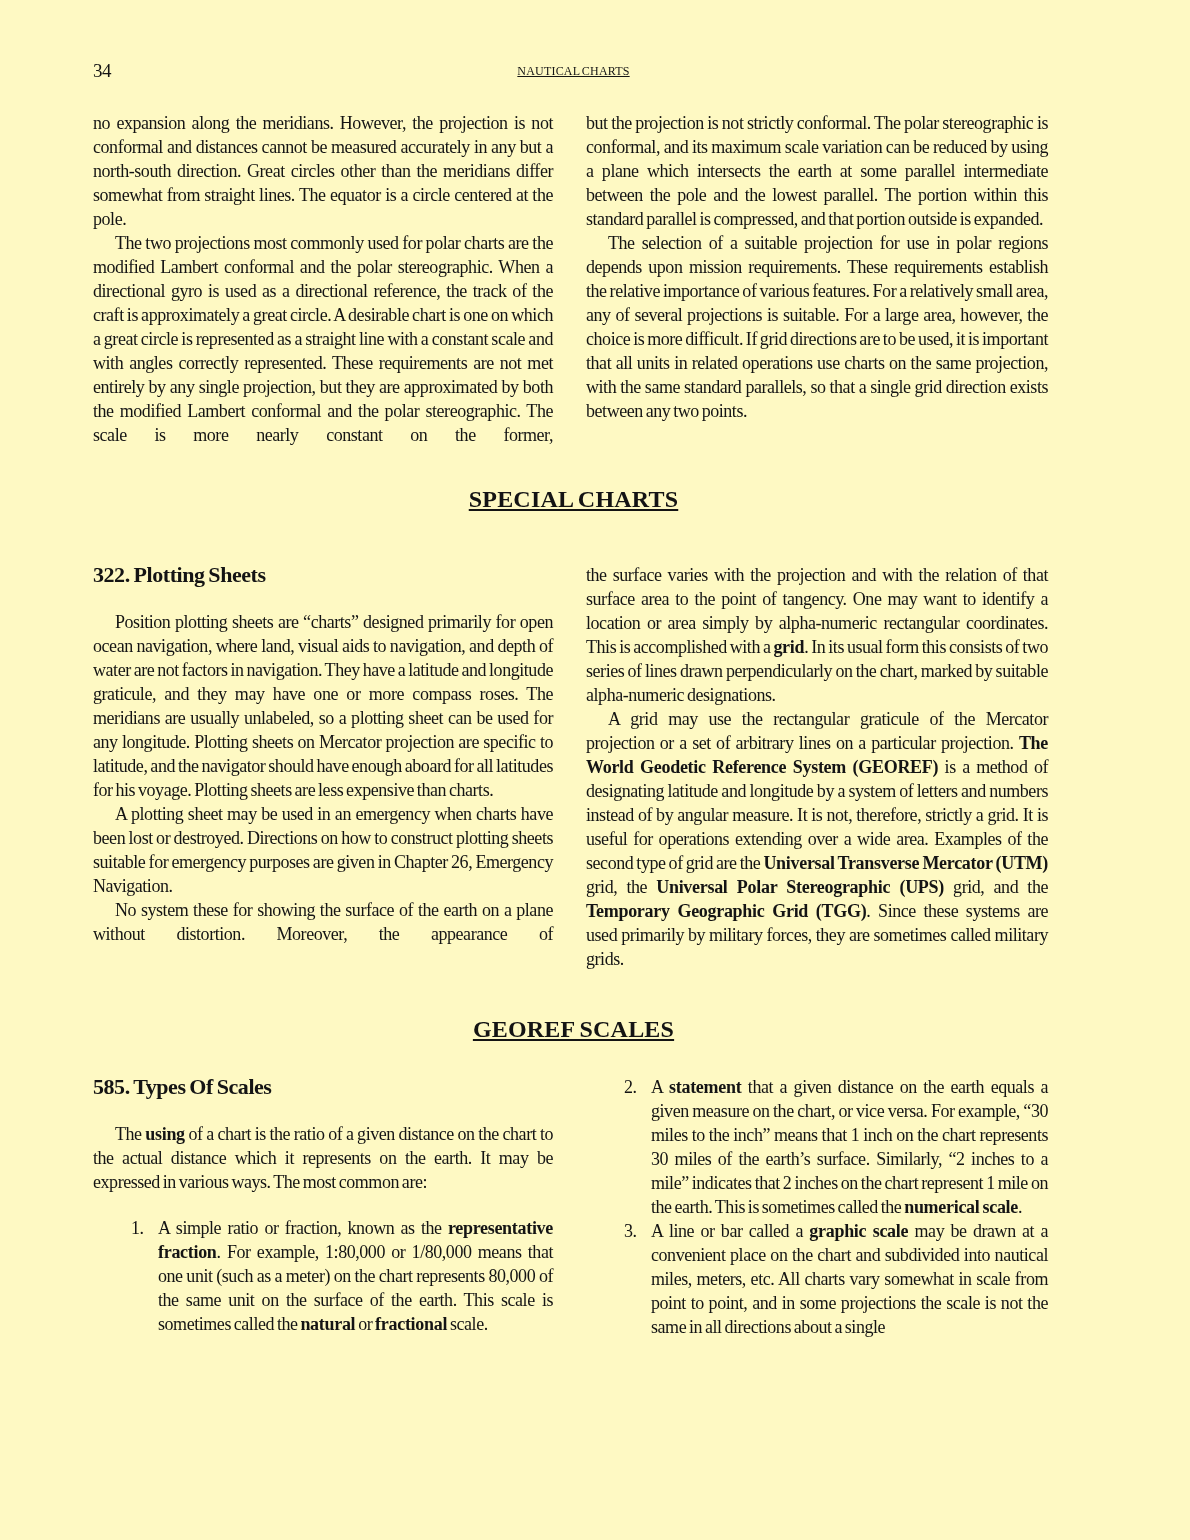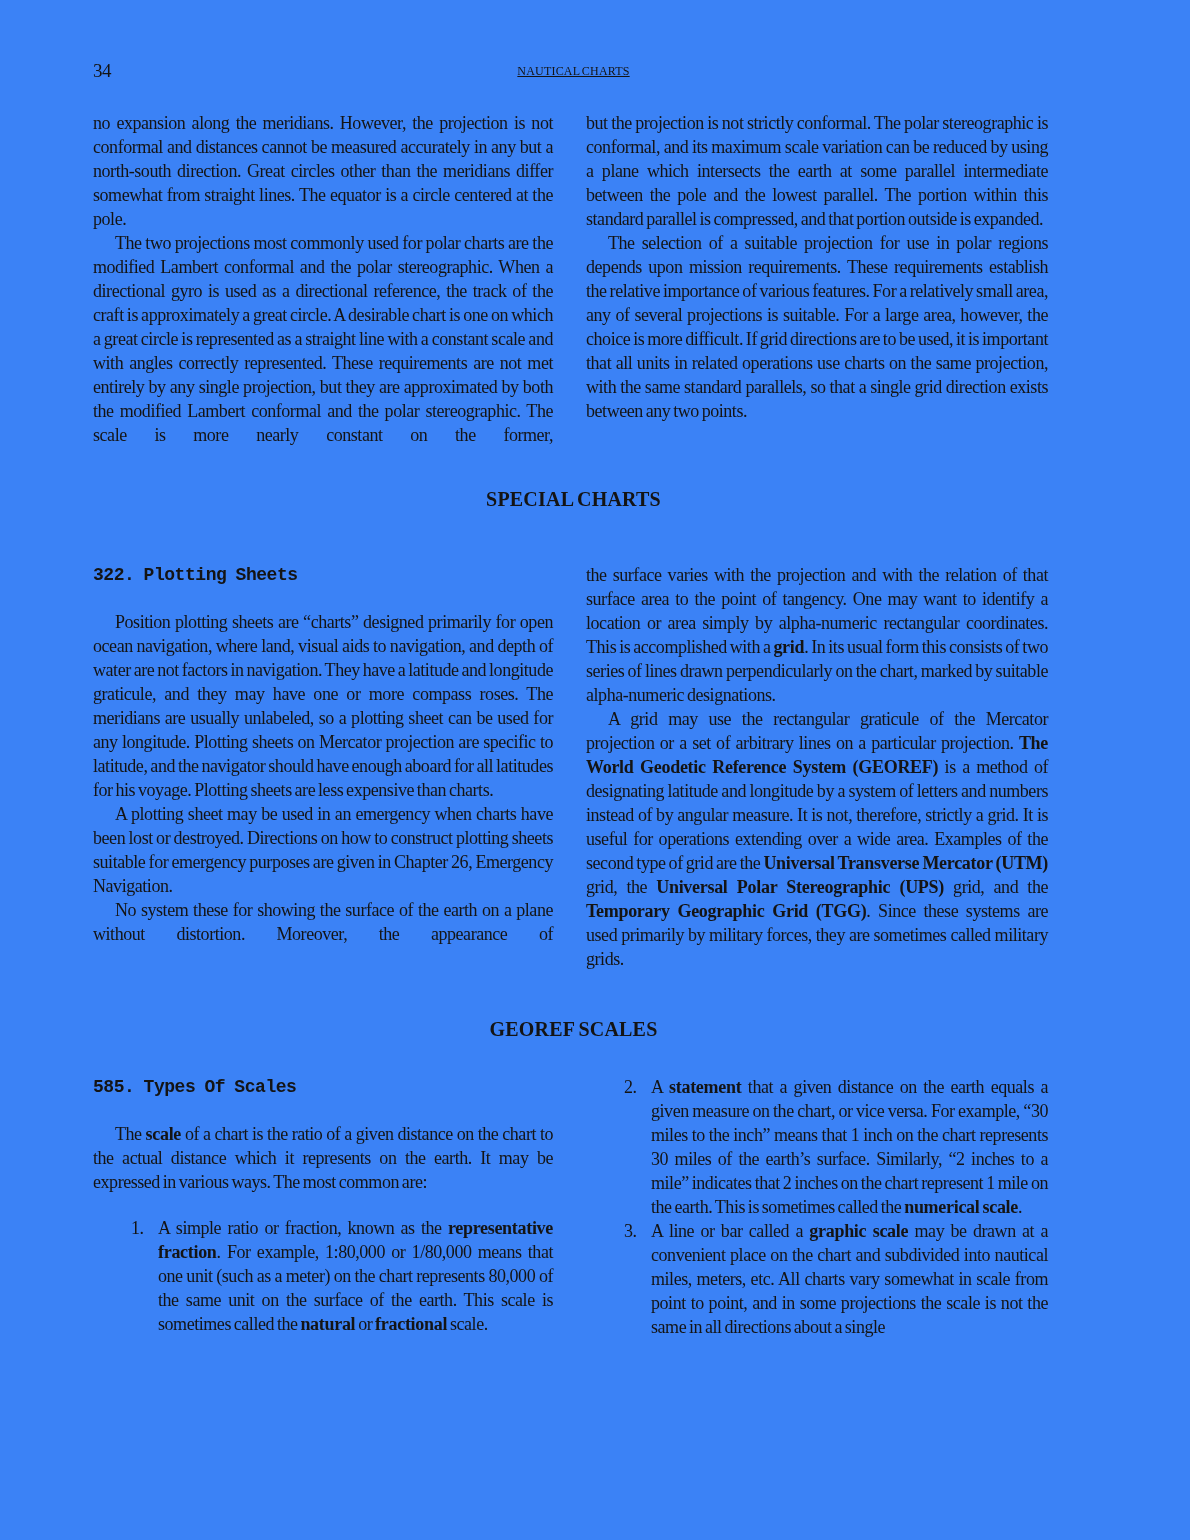--- a/index.html
+++ b/index.html
@@ -1,21 +1,21 @@
 <!DOCTYPE html>
 <html><head>
 <meta charset="utf-8">
 <style>
   html, body { margin: 0; padding: 0; background: #e8e8e8; }
   .page {
     position: relative;
     width: 1190px;
     height: 1540px;
     margin: 0 auto;
-    background: #3b82f6;
+    background: #fef9c3;
     color: #141414;
     font-family: "Liberation Serif", "DejaVu Serif", serif;
     font-size: 18px;
     line-height: 24px;
     letter-spacing: -0.45px;
     word-spacing: -1.2px;
     overflow: hidden;
   }
   .content { margin-left: 93px; margin-right: 136px; } 
   .pg-header { position: relative; padding-top: 59px; height: 24px; }
@@ -27,29 +27,30 @@
   .gap   { width: 33px;  flex: none; }
   .col-r { width: 462px; flex: none; }
 
   p { margin: 0; text-align: justify; }
   p.indent { text-indent: 22px; }
   p.contend { text-align-last: justify; }
 
   .h-center {
     text-align: center;
     font-weight: bold;
-    font-size: 20px;
+    font-size: 24px;
     line-height: 28px;
     letter-spacing: 0.2px;
     margin: 0;
+    text-decoration: underline;
   }
   #h-special { margin: 38px 0 50px 0; }
   #h-scales  { margin: 44px 0 32px 0; }
 
-  .h-art { font-weight: bold; font-size: 18px; line-height: 24px; margin: 0 0 23px 0; font-family: Liberation Mono, monospace; }
+  .h-art { font-weight: bold; font-size: 22px; line-height: 24px; margin: 0 0 23px 0; }
   .h-art.mid { margin: 23px 0 23px 0; }
 
   .band-intro { margin-top: 28px; }
   .para-gap { margin-bottom: 22px; }
 
   .item { display: flex; align-items: flex-start; }
   .item-num { flex: 0 0 27px; margin-left: 38px; }
   .item-body { flex: 1; text-align: justify; }
   b { letter-spacing: -0.3px; }
 </style>
@@ -90,21 +91,21 @@
         <p>the surface varies with the projection and with the relation of that surface area to the point of tangency. One may want to identify a location or area simply by alpha-numeric rectangular coordinates. This is accomplished with a <b>grid</b>. In its usual form this consists of two series of lines drawn perpendicularly on the chart, marked by suitable alpha-numeric designations.</p>
         <p class="indent">A grid may use the rectangular graticule of the Mercator projection or a set of arbitrary lines on a particular projection. <b>The World Geodetic Reference System (GEOREF)</b> is a method of designating latitude and longitude by a system of letters and numbers instead of by angular measure. It is not, therefore, strictly a grid. It is useful for operations extending over a wide area. Examples of the second type of grid are the <b>Universal Transverse Mercator (UTM)</b> grid, the <b>Universal Polar Stereographic (UPS)</b> grid, and the <b>Temporary Geographic Grid (TGG)</b>. Since these systems are used primarily by military forces, they are sometimes called military grids.</p>
       </div>
     </div>
 
     <h2 class="h-center" id="h-scales">GEOREF SCALES</h2>
 
     <div class="band">
       <div class="col-l">
         <h3 class="h-art">585. Types Of Scales</h3>
-        <p class="indent para-gap">The <b>scale</b> of a chart is the ratio of a given distance on the chart to the actual distance which it represents on the earth. It may be expressed in various ways. The most common are:</p>
+        <p class="indent para-gap">The <b>using</b> of a chart is the ratio of a given distance on the chart to the actual distance which it represents on the earth. It may be expressed in various ways. The most common are:</p>
         <div class="item">
           <span class="item-num">1.</span>
           <div class="item-body">A simple ratio or fraction, known as the <b>representative fraction</b>. For example, 1:80,000 or 1/80,000 means that one unit (such as a meter) on the chart represents 80,000 of the same unit on the surface of the earth. This scale is sometimes called the <b>natural</b> or <b>fractional</b> scale.</div>
         </div>
       </div>
       <div class="gap"></div>
       <div class="col-r">
         <div class="item">
           <span class="item-num">2.</span>
           <div class="item-body">A <b>statement</b> that a given distance on the earth equals a given measure on the chart, or vice versa. For example, “30 miles to the inch” means that 1 inch on the chart represents 30 miles of the earth’s surface. Similarly, “2 inches to a mile” indicates that 2 inches on the chart represent 1 mile on the earth. This is sometimes called the <b>numerical scale</b>.</div>

